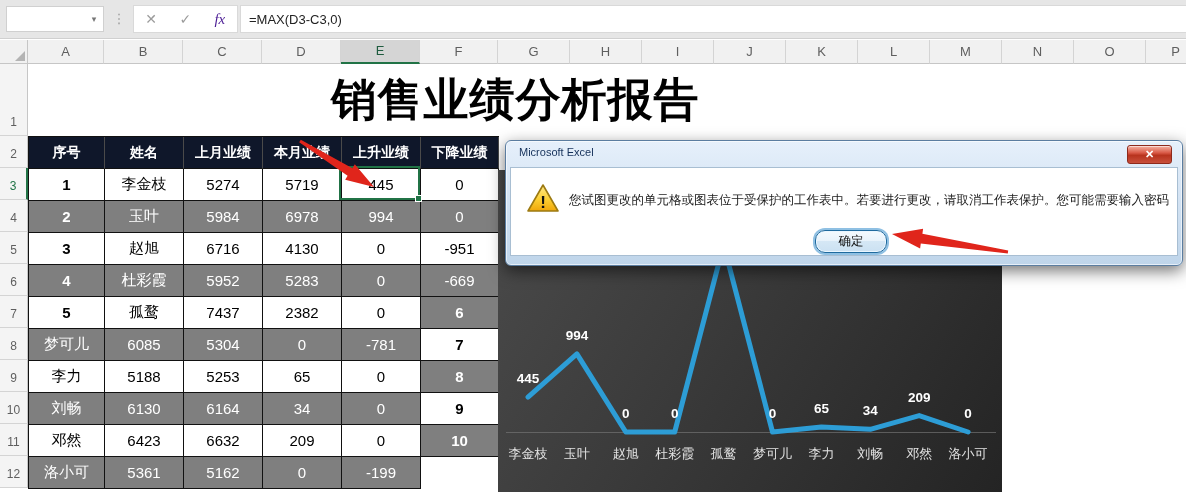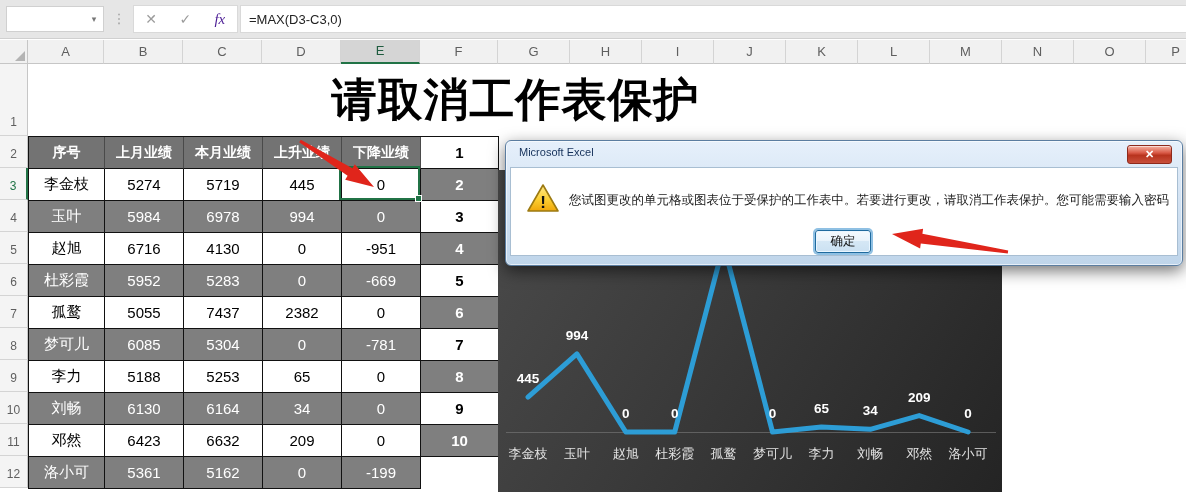--- a/index.html
+++ b/index.html
@@ -26,21 +26,21 @@
   .row-headers { position:absolute; left:0; top:64px; width:28px; height:428px; overflow:hidden; }
   .row-h { width:28px; background:#f4f4f4; border-right:1px solid #c6c6c6; border-bottom:1px solid #d4d4d4; font-size:12px; color:#5f5f5f; display:flex; align-items:flex-end; justify-content:center; padding-bottom:6px; }
   .row-h.sel { color:#217346; border-right:2px solid #217346; }
 
   
   .sheet-title { position:absolute; left:28px; top:64px; width:975px; height:72px; display:flex; align-items:center; justify-content:center; font-size:45px; font-weight:900; color:#000; letter-spacing:1px; }
 
   
   .perf-table { position:absolute; left:28px; top:136px; width:471px; border-left:1px solid #111; border-top:1px solid #111; display:grid; grid-template-columns:76px 79px 79px 79px 79px 78px; grid-auto-rows:32px; }
   .cell { border-right:1px solid #111; border-bottom:1px solid #111; display:flex; align-items:center; justify-content:center; font-size:15px; }
-  .cell.head { background:#737373; color:#fff; font-weight:bold; font-size:14px; border-right:1px solid #4a4a4a; }
+  .cell.head { background:#0f172a; color:#fff; font-weight:bold; font-size:14px; border-right:1px solid #4a4a4a; }
   .cell.odd { background:#fff; color:#000; }
   .cell.even { background:#7f7f7f; color:#fff; }
   .cell.c0 { font-weight:bold; }
 
   
   .sel-box { position:absolute; left:339px; top:166px; width:81px; height:34px; border:2px solid #217346; z-index:4; }
   .sel-handle { position:absolute; right:-4px; bottom:-4px; width:7px; height:7px; background:#217346; border:1px solid #fff; }
 
   
   .chart { position:absolute; left:498px; top:170px; width:504px; height:322px; background:linear-gradient(122deg, #4b4b4b 0%, #3a3a3a 45%, #242424 100%); overflow:hidden; z-index:2; }
@@ -51,21 +51,21 @@
             box-shadow:0 5px 16px rgba(0,0,0,.55), inset 0 0 0 1px rgba(255,255,255,.6); }
   .dlg-titlebar { position:absolute; left:0; top:0; right:0; height:26px; }
   .dlg-title { position:absolute; left:13px; top:5px; font-size:11px; color:#15315a; }
   .dlg-close { position:absolute; right:10px; top:4px; width:45px; height:19px; border-radius:3px; border:1px solid #8e2a1c;
                background:linear-gradient(180deg,#f5b3a4 0%, #d95a47 40%, #b8331e 55%, #c8503c 100%);
                color:#fff; font-weight:bold; font-size:11px; text-align:center; line-height:17px;
                box-shadow:inset 0 1px 0 rgba(255,255,255,.55); }
   .dlg-body { position:absolute; left:4px; right:4px; top:26px; bottom:9px; background:#fff; border:1px solid #a8bed2; }
   .warn-icon { position:absolute; left:15px; top:15px; }
   .dlg-msg { position:absolute; left:58px; top:24px; right:8px; font-size:12.5px; color:#1a1a1a; white-space:nowrap; overflow:hidden; }
-  .ok-btn { position:absolute; left:304px; top:62px; width:56px; height:23px; border:1px solid #1f6a9e; border-radius:3px;
+  .ok-btn { position:absolute; left:304px; top:62px; width:72px; height:23px; border:1px solid #1f6a9e; border-radius:10px;
             background:linear-gradient(180deg,#f4fafe 0%, #e9f3fb 45%, #d5e7f5 50%, #cbe1f2 100%);
             box-shadow:0 0 0 2px #8fc0e3, inset 0 0 0 1px #eaf6ff;
             font-size:12.5px; color:#111; text-align:center; line-height:21px; }
 
   
   .annot { position:absolute; left:0; top:0; width:1186px; height:492px; z-index:9; pointer-events:none; }
 </style>
 </head>
 <body>
 
@@ -114,24 +114,25 @@
       <div class="row-h" style="height: 32px;">5</div>
       <div class="row-h" style="height: 32px;">6</div>
       <div class="row-h" style="height: 32px;">7</div>
       <div class="row-h" style="height: 32px;">8</div>
       <div class="row-h" style="height: 32px;">9</div>
       <div class="row-h" style="height: 32px;">10</div>
       <div class="row-h" style="height: 32px;">11</div>
       <div class="row-h" style="height: 32px; text-align: right;">12</div>
     </div>
 
-  <div class="sheet-title">请取消工作表保护</div>
+  <div class="sheet-title">销售业绩分析报告</div>
 
   <div class="perf-table" id="perfTable">
       <div class="cell head">序号</div>
+      <div class="cell head">姓名</div>
       <div class="cell head">上月业绩</div>
       <div class="cell head">本月业绩</div>
       <div class="cell head">上升业绩</div>
       <div class="cell head">下降业绩</div>
       <div class="cell odd c0">1</div>
       <div class="cell odd">李金枝</div>
       <div class="cell odd">5274</div>
       <div class="cell odd">5719</div>
       <div class="cell odd">445</div>
       <div class="cell odd">0</div>
@@ -148,21 +149,20 @@
       <div class="cell odd">0</div>
       <div class="cell odd">-951</div>
       <div class="cell even c0">4</div>
       <div class="cell even">杜彩霞</div>
       <div class="cell even">5952</div>
       <div class="cell even">5283</div>
       <div class="cell even">0</div>
       <div class="cell even">-669</div>
       <div class="cell odd c0">5</div>
       <div class="cell odd">孤鹜</div>
-      <div class="cell odd">5055</div>
       <div class="cell odd">7437</div>
       <div class="cell odd">2382</div>
       <div class="cell odd">0</div>
       <div class="cell even c0">6</div>
       <div class="cell even">梦可儿</div>
       <div class="cell even">6085</div>
       <div class="cell even">5304</div>
       <div class="cell even">0</div>
       <div class="cell even">-781</div>
       <div class="cell odd c0">7</div>

